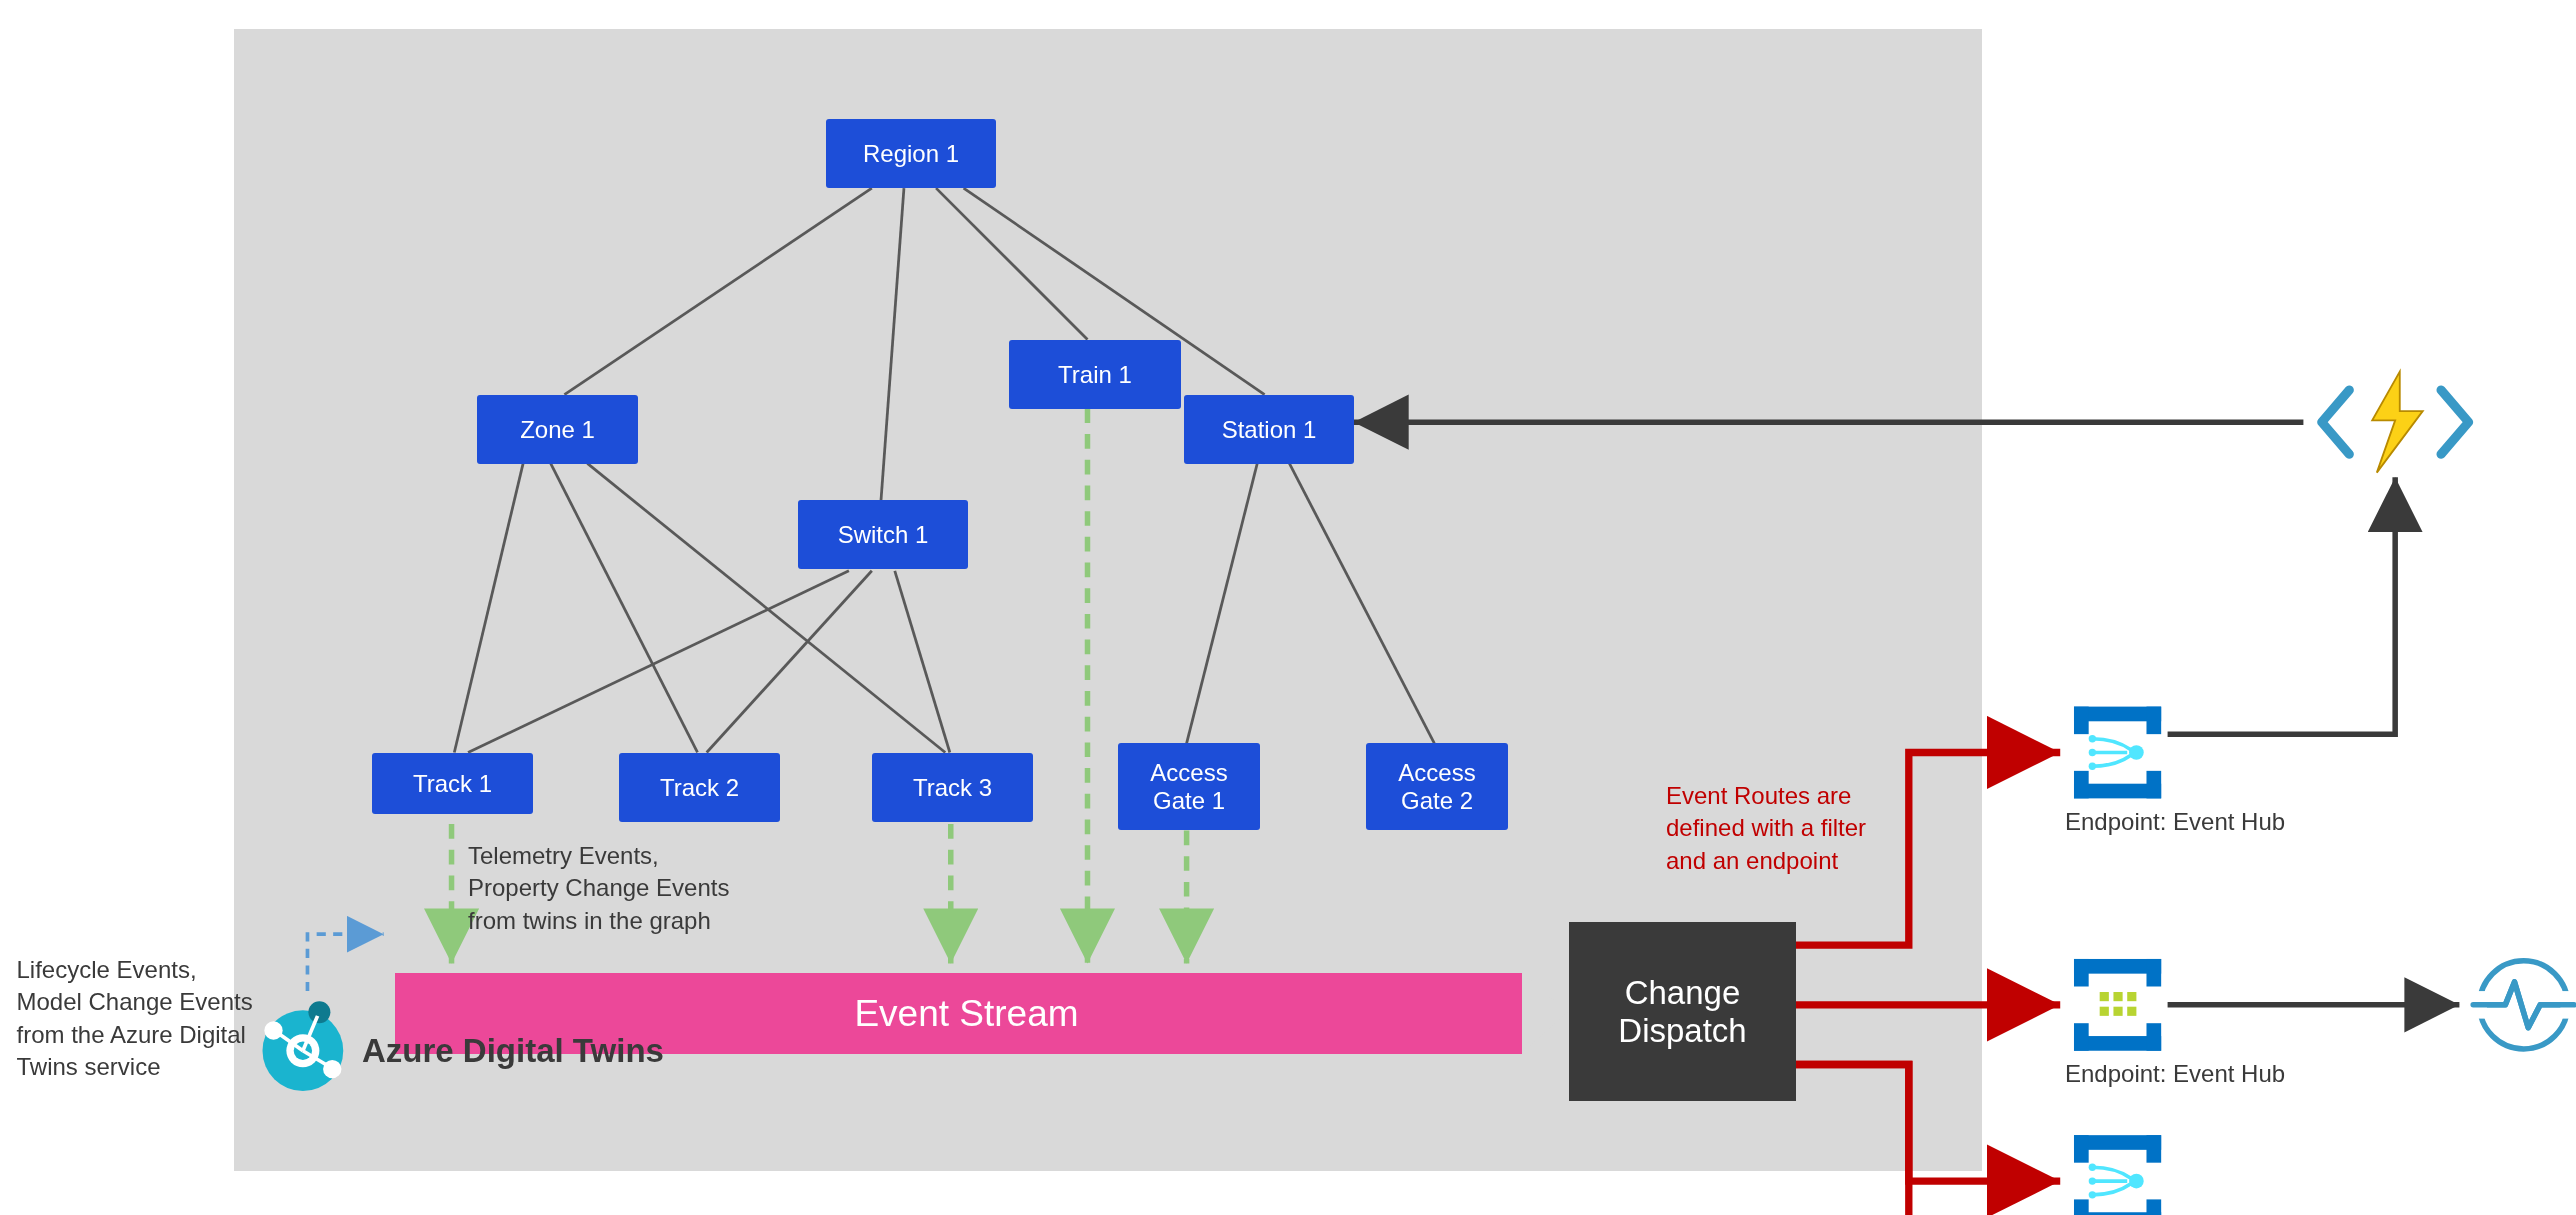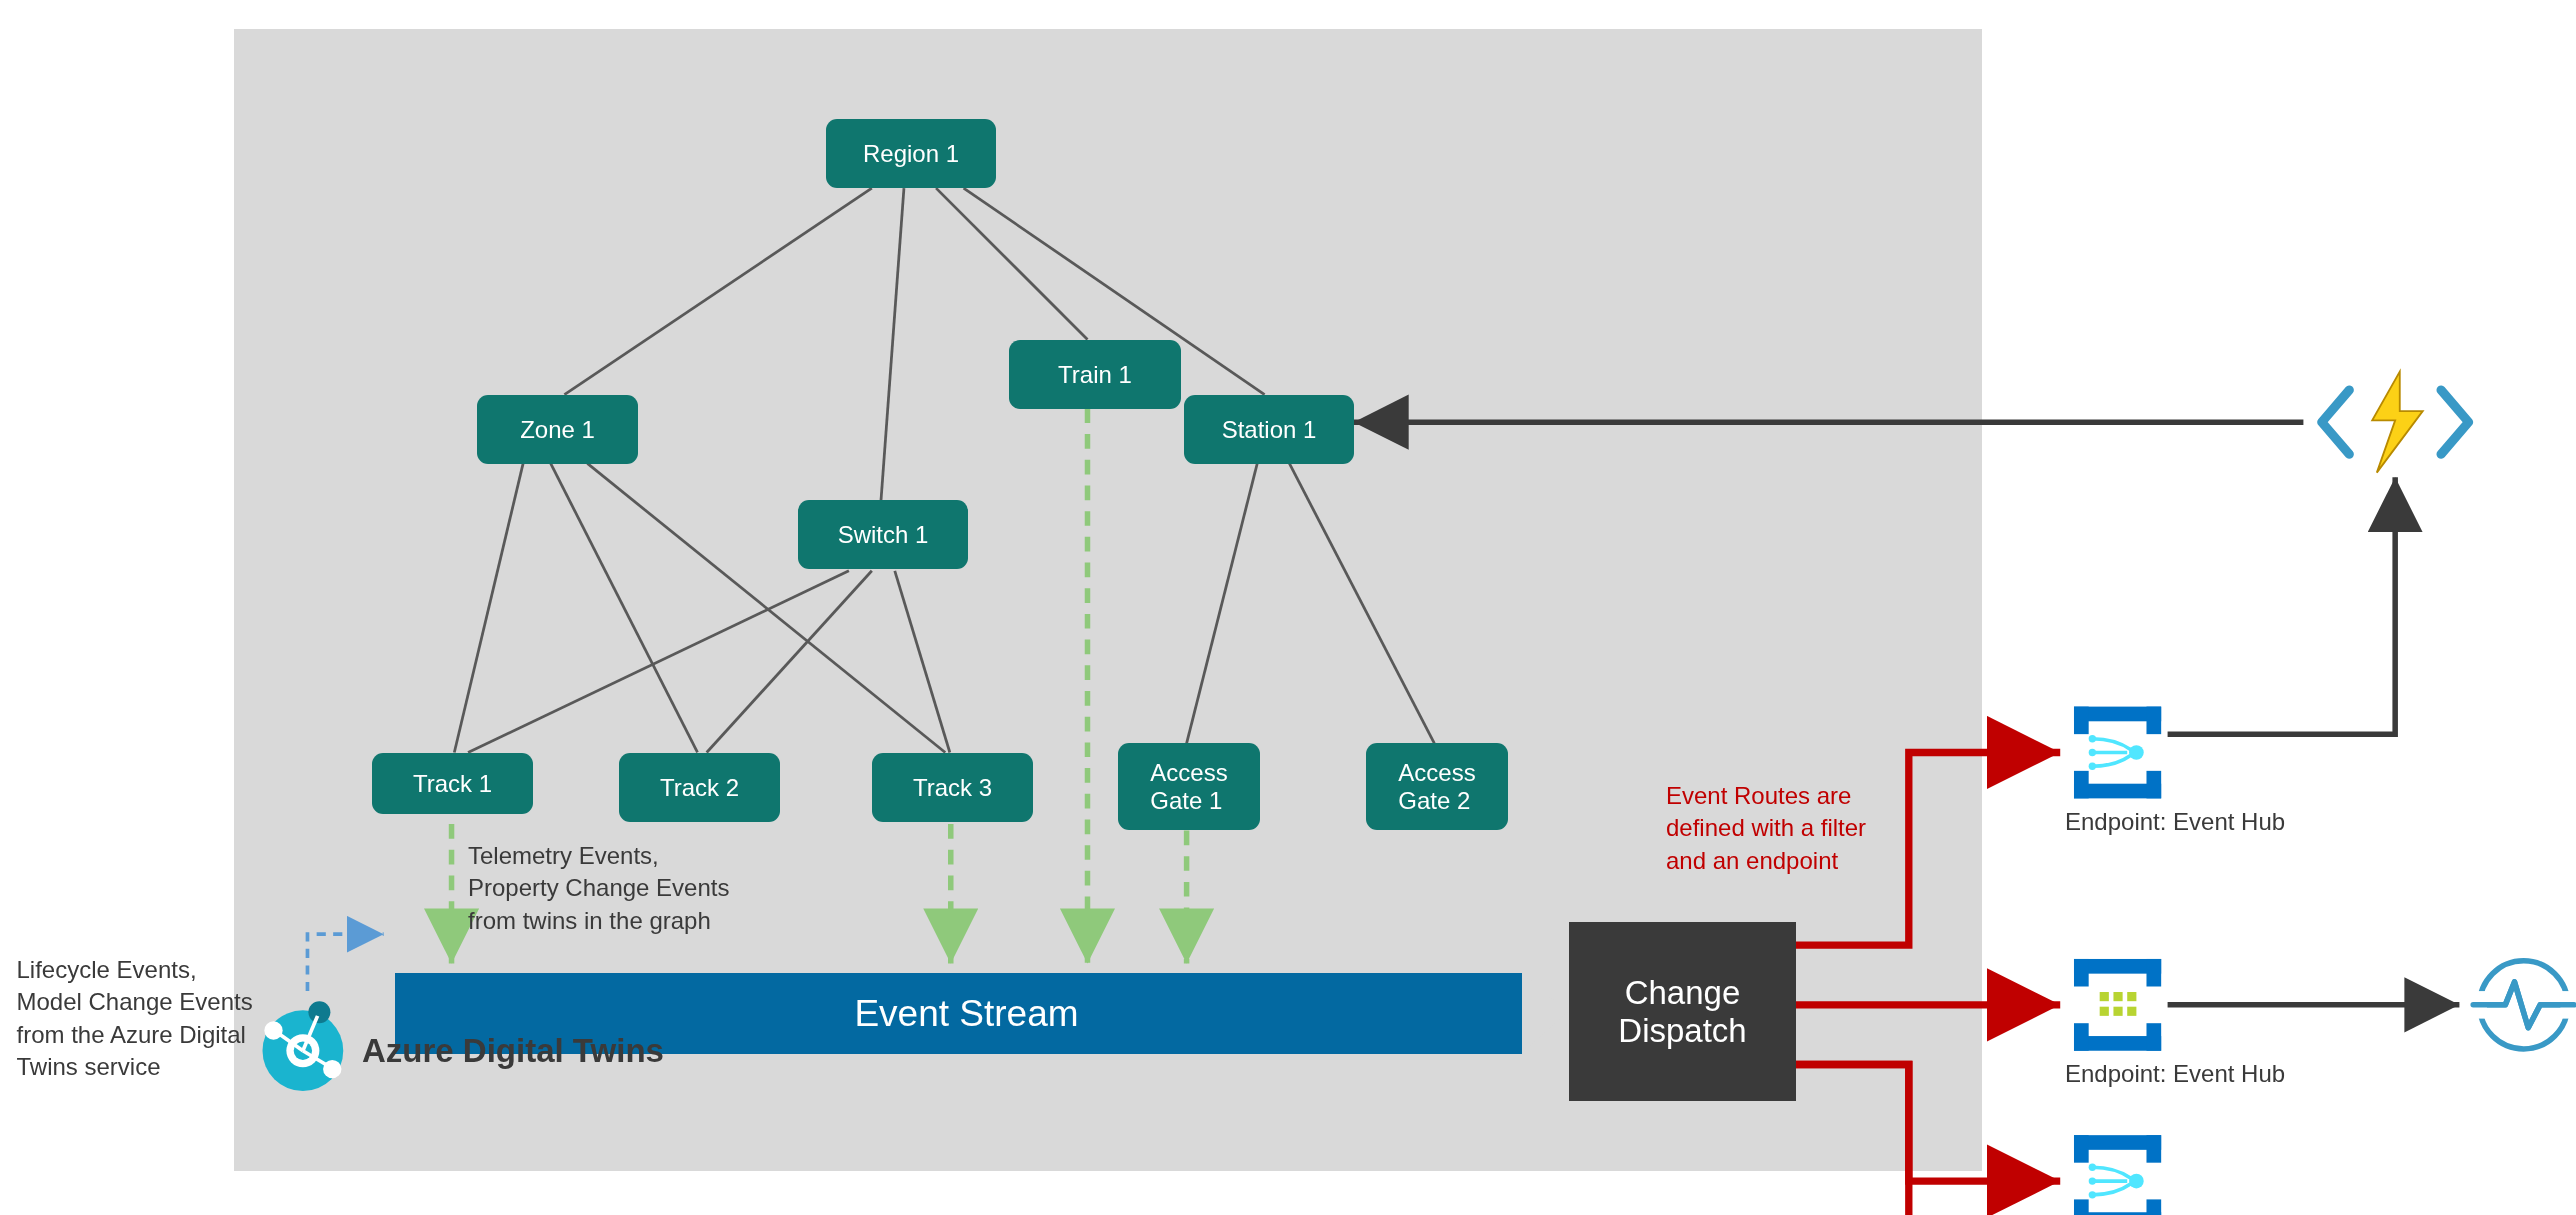--- a/index.html
+++ b/index.html
@@ -13,33 +13,33 @@
     .canvas-box {
       position: absolute;
       left: 234px;
       top: 29px;
       width: 1748px;
       height: 1142px;
       background: #d9d9d9;
     }
     .node {
       position: absolute;
-      background: #0f766e;
+      background: #1d4ed8;
       color: #ffffff;
-      border-radius: 11px;
+      border-radius: 3px;
       display: flex;
       align-items: center;
       justify-content: center;
       font-size: 24px;
-      text-align: left;
+      text-align: center;
       padding: 7.3px 11px;
     }
     .event-stream {
       position: absolute;
-      background: #0369a1;
+      background: #ec4899;
       color: #ffffff;
       display: flex;
       align-items: center;
       justify-content: center;
       font-size: 37px;
       padding-left: 16px;
     }
     .event-dispatch {
       position: absolute;
       background: #3a3a3a;

